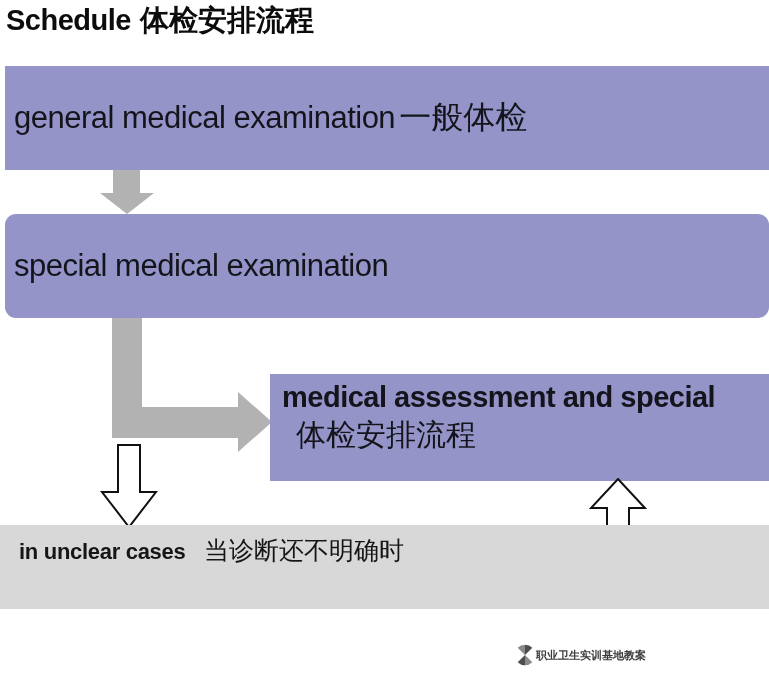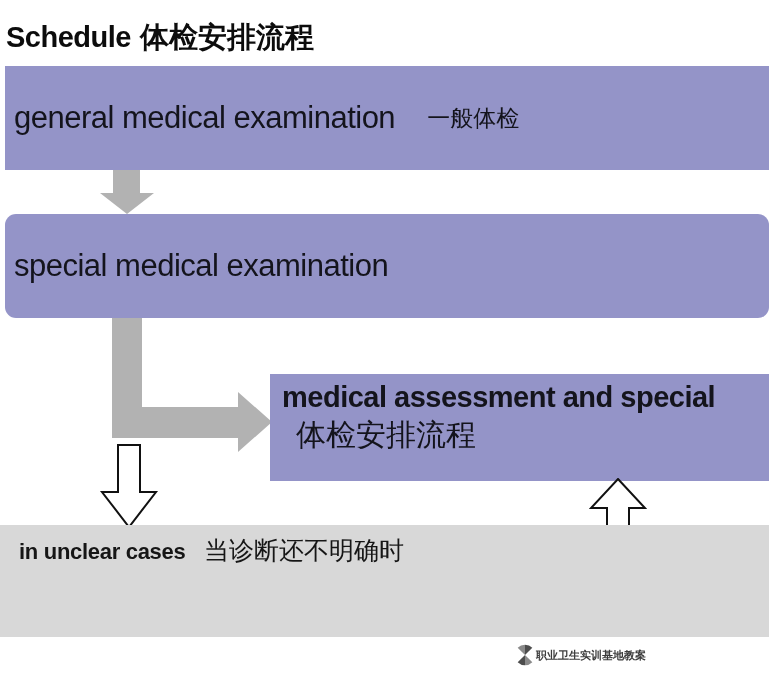--- a/index.html
+++ b/index.html
@@ -6,28 +6,28 @@
     --purple:#9494c8;
     --arrow:#b2b2b2;
     --bar:#d8d8d8;
     --text:#14141c;
   }
   *{margin:0;padding:0;box-sizing:border-box;}
   body{background:#ffffff;font-family:"Liberation Sans",sans-serif;}
   .canvas{position:relative;width:769px;height:700px;background:#ffffff;overflow:hidden;}
 
   
-  .title{position:absolute;left:6px;top:18px;font-size:29px;font-weight:bold;color:#0c0c0c;white-space:nowrap;}
+  .title{position:absolute;left:6px;top:1px;font-size:29px;font-weight:bold;color:#0c0c0c;white-space:nowrap;}
   .title .t-en{font-family:"Liberation Sans",sans-serif;letter-spacing:-0.5px;}
   .title .t-zh{font-family:"Liberation Serif",serif;margin-left:9px;}
 
   
   .bar{position:absolute;left:5px;right:0;height:104px;background:var(--purple);display:flex;align-items:center;padding-left:9px;color:var(--text);white-space:nowrap;}
   .bar .en{font-size:31px;font-weight:normal;letter-spacing:-0.5px;}
-  .bar .zh{font-family:Liberation Sans, sans-serif;font-size:23px;margin-left:32px;}
+  .bar .zh{font-family:Liberation Sans, sans-serif;font-size:32px;margin-left:4px;}
   .bar1{top:66px;}
   .bar2{top:214px;border-radius:11px;}
 
   
   .a1-stem{position:absolute;left:113px;top:170px;width:27px;height:23px;background:var(--arrow);}
   .a1-head{position:absolute;left:100px;top:193px;width:0;height:0;border-left:27px solid transparent;border-right:27px solid transparent;border-top:21px solid var(--arrow);}
 
   
   .l-v{position:absolute;left:112px;top:318px;width:30px;height:120px;background:var(--arrow);}
   .l-h{position:absolute;left:112px;top:407px;width:126px;height:31px;background:var(--arrow);}
@@ -36,21 +36,21 @@
   
   .assessment{position:absolute;left:270px;top:374px;right:0;height:107px;background:var(--purple);color:var(--text);padding:5px 0 0 12px;}
   .assessment .en{font-size:29px;font-weight:bold;letter-spacing:-0.5px;line-height:1.25;white-space:nowrap;}
   .assessment .zh{font-family:"Liberation Serif",serif;font-size:30px;margin-left:14px;line-height:1.3;}
 
   
   .hollow-down{position:absolute;left:99px;top:444px;}
   .hollow-up{position:absolute;left:589px;top:478px;}
 
   
-  .graybar{position:absolute;left:0;top:525px;width:769px;height:112px;background:var(--bar);color:#161616;padding:9px 0 0 19px;}
+  .graybar{position:absolute;left:0;top:525px;width:769px;height:84px;background:var(--bar);color:#161616;padding:9px 0 0 19px;}
   .graybar .line1{white-space:nowrap;}
   .graybar .note-en{font-size:22px;font-weight:bold;letter-spacing:-0.3px;}
   .graybar .note-zh{font-family:"Liberation Serif",serif;font-size:25px;margin-left:14px;}
   .graybar .line2{margin-top:4px;white-space:nowrap;}
   .graybar .sup-en{font-size:31px;font-weight:bold;letter-spacing:-0.5px;}
   .graybar .sup-zh{font-family:"Liberation Serif",serif;font-size:30px;margin-left:18px;}
 
   
   .watermark{position:absolute;left:514px;top:644px;display:flex;align-items:center;color:#3c3c3c;font-size:11px;font-weight:bold;white-space:nowrap;}
   .watermark svg{display:block;}

